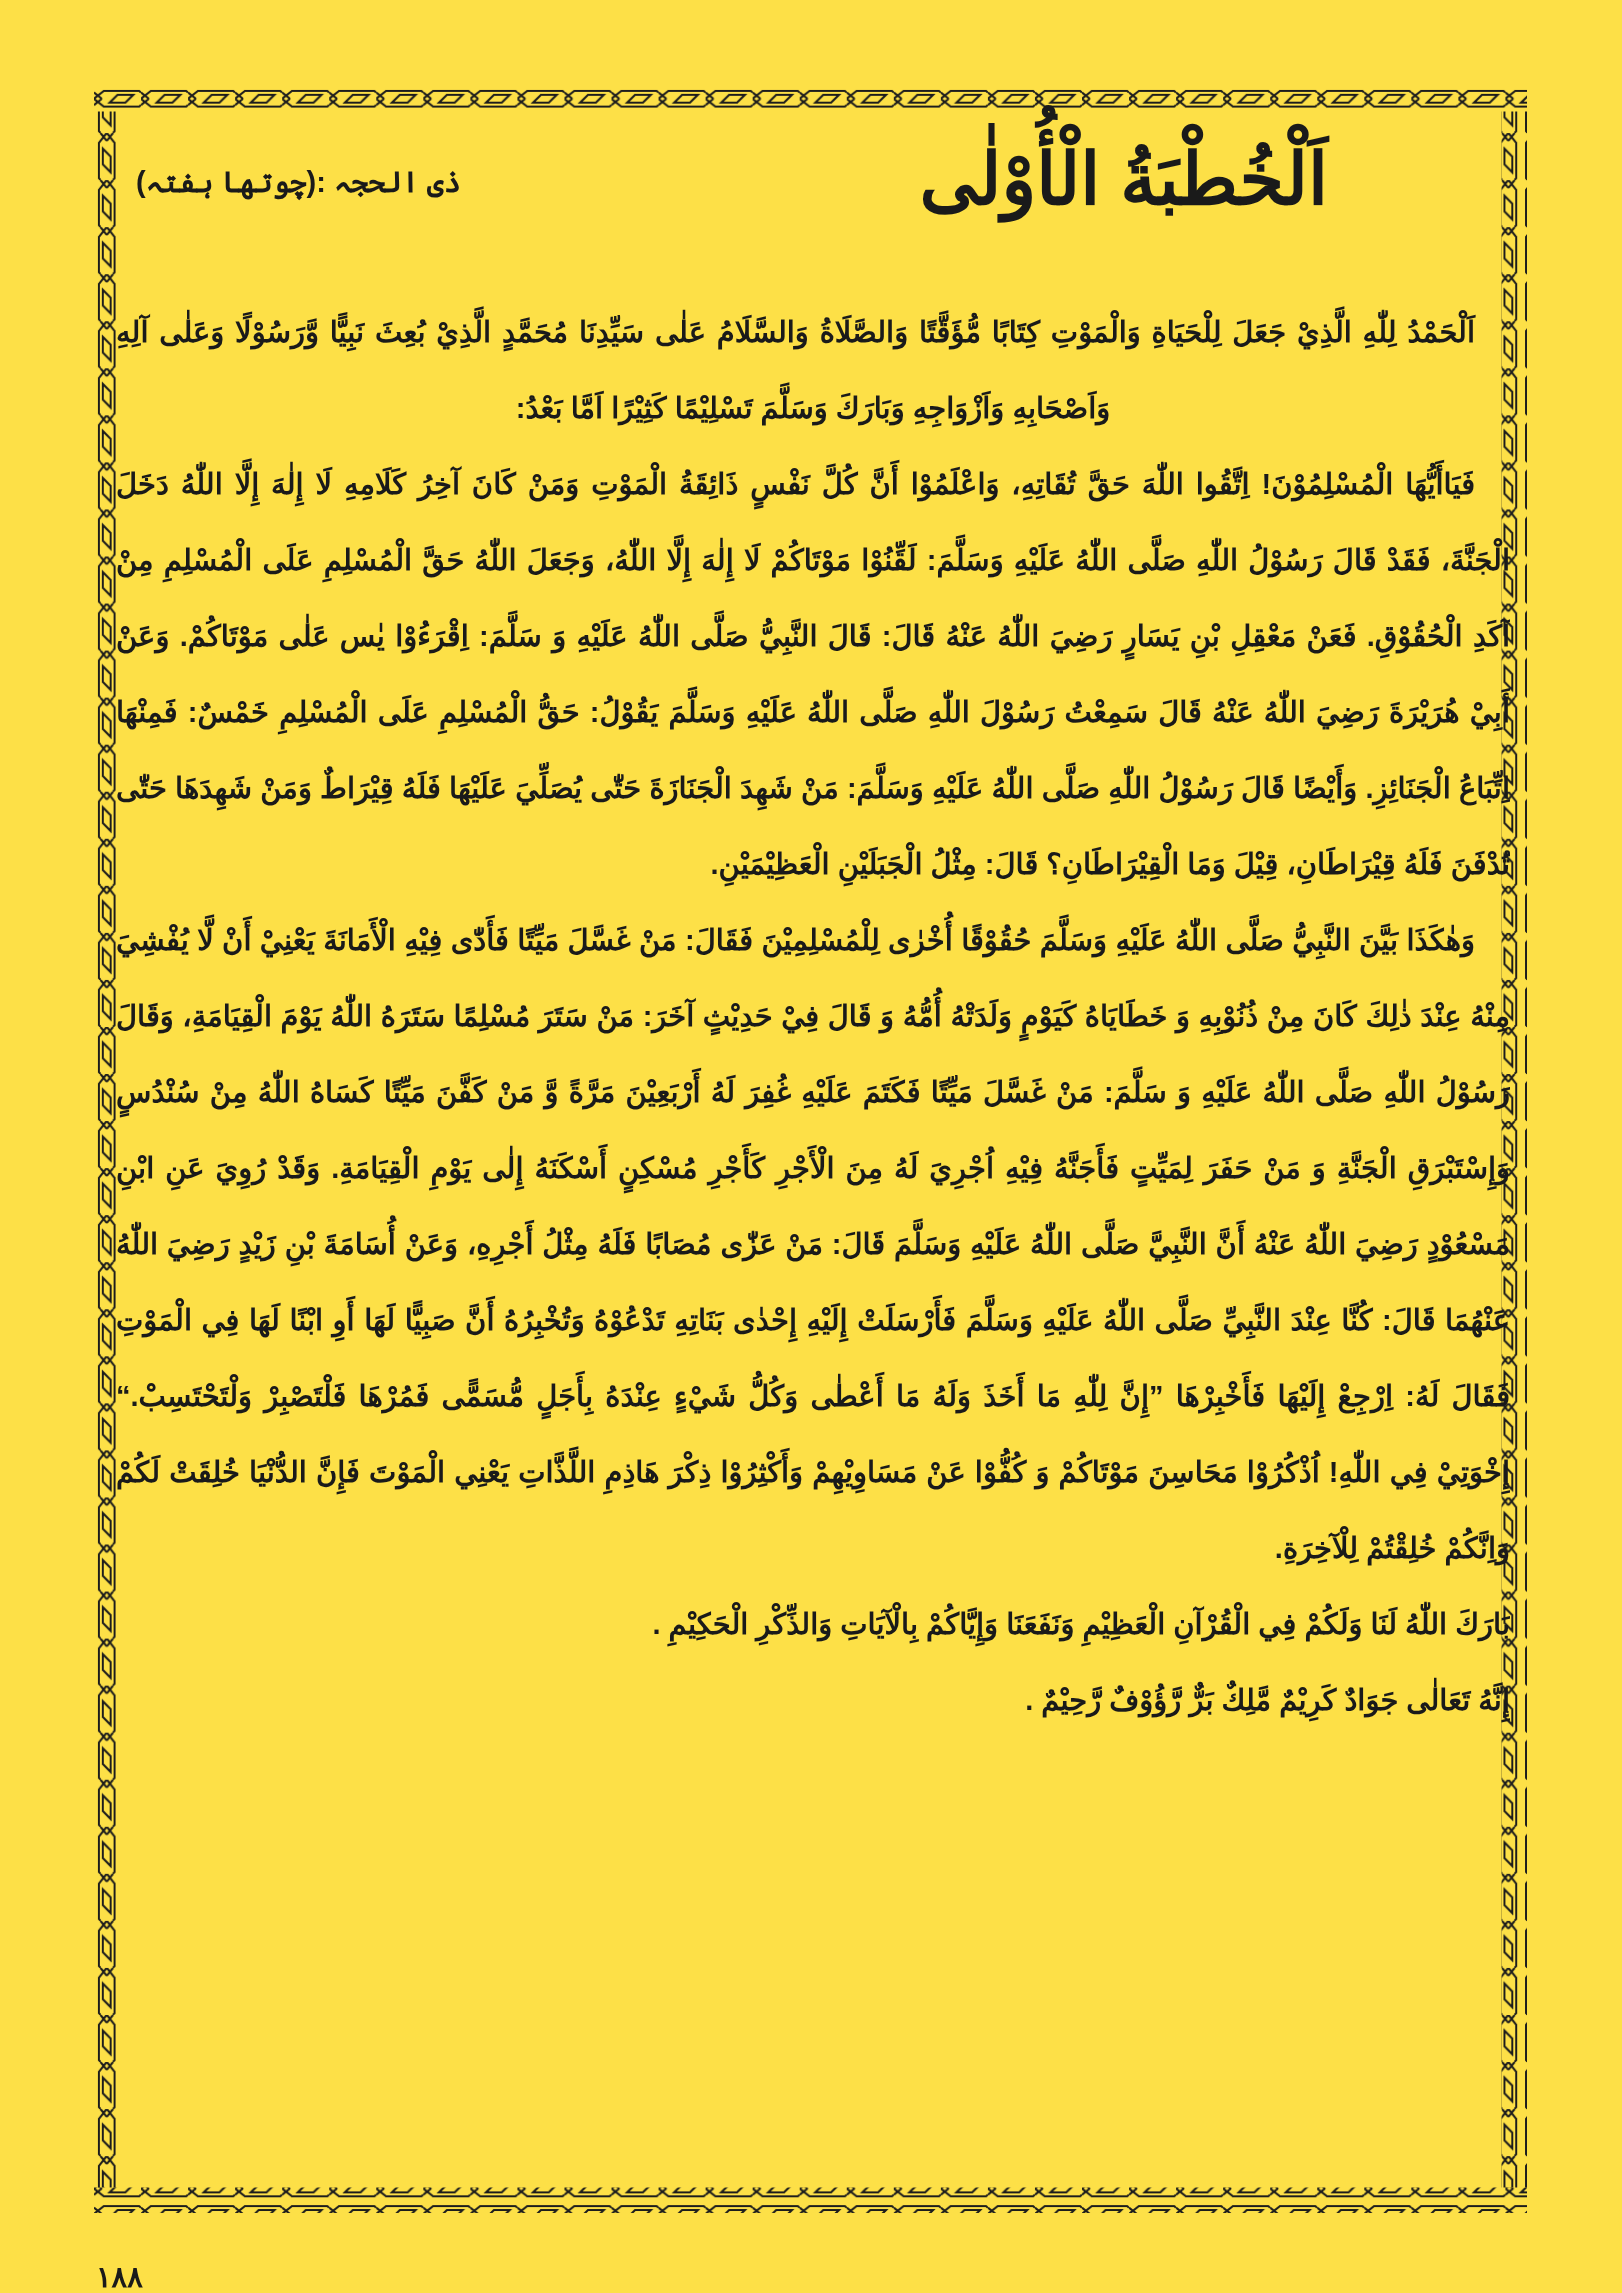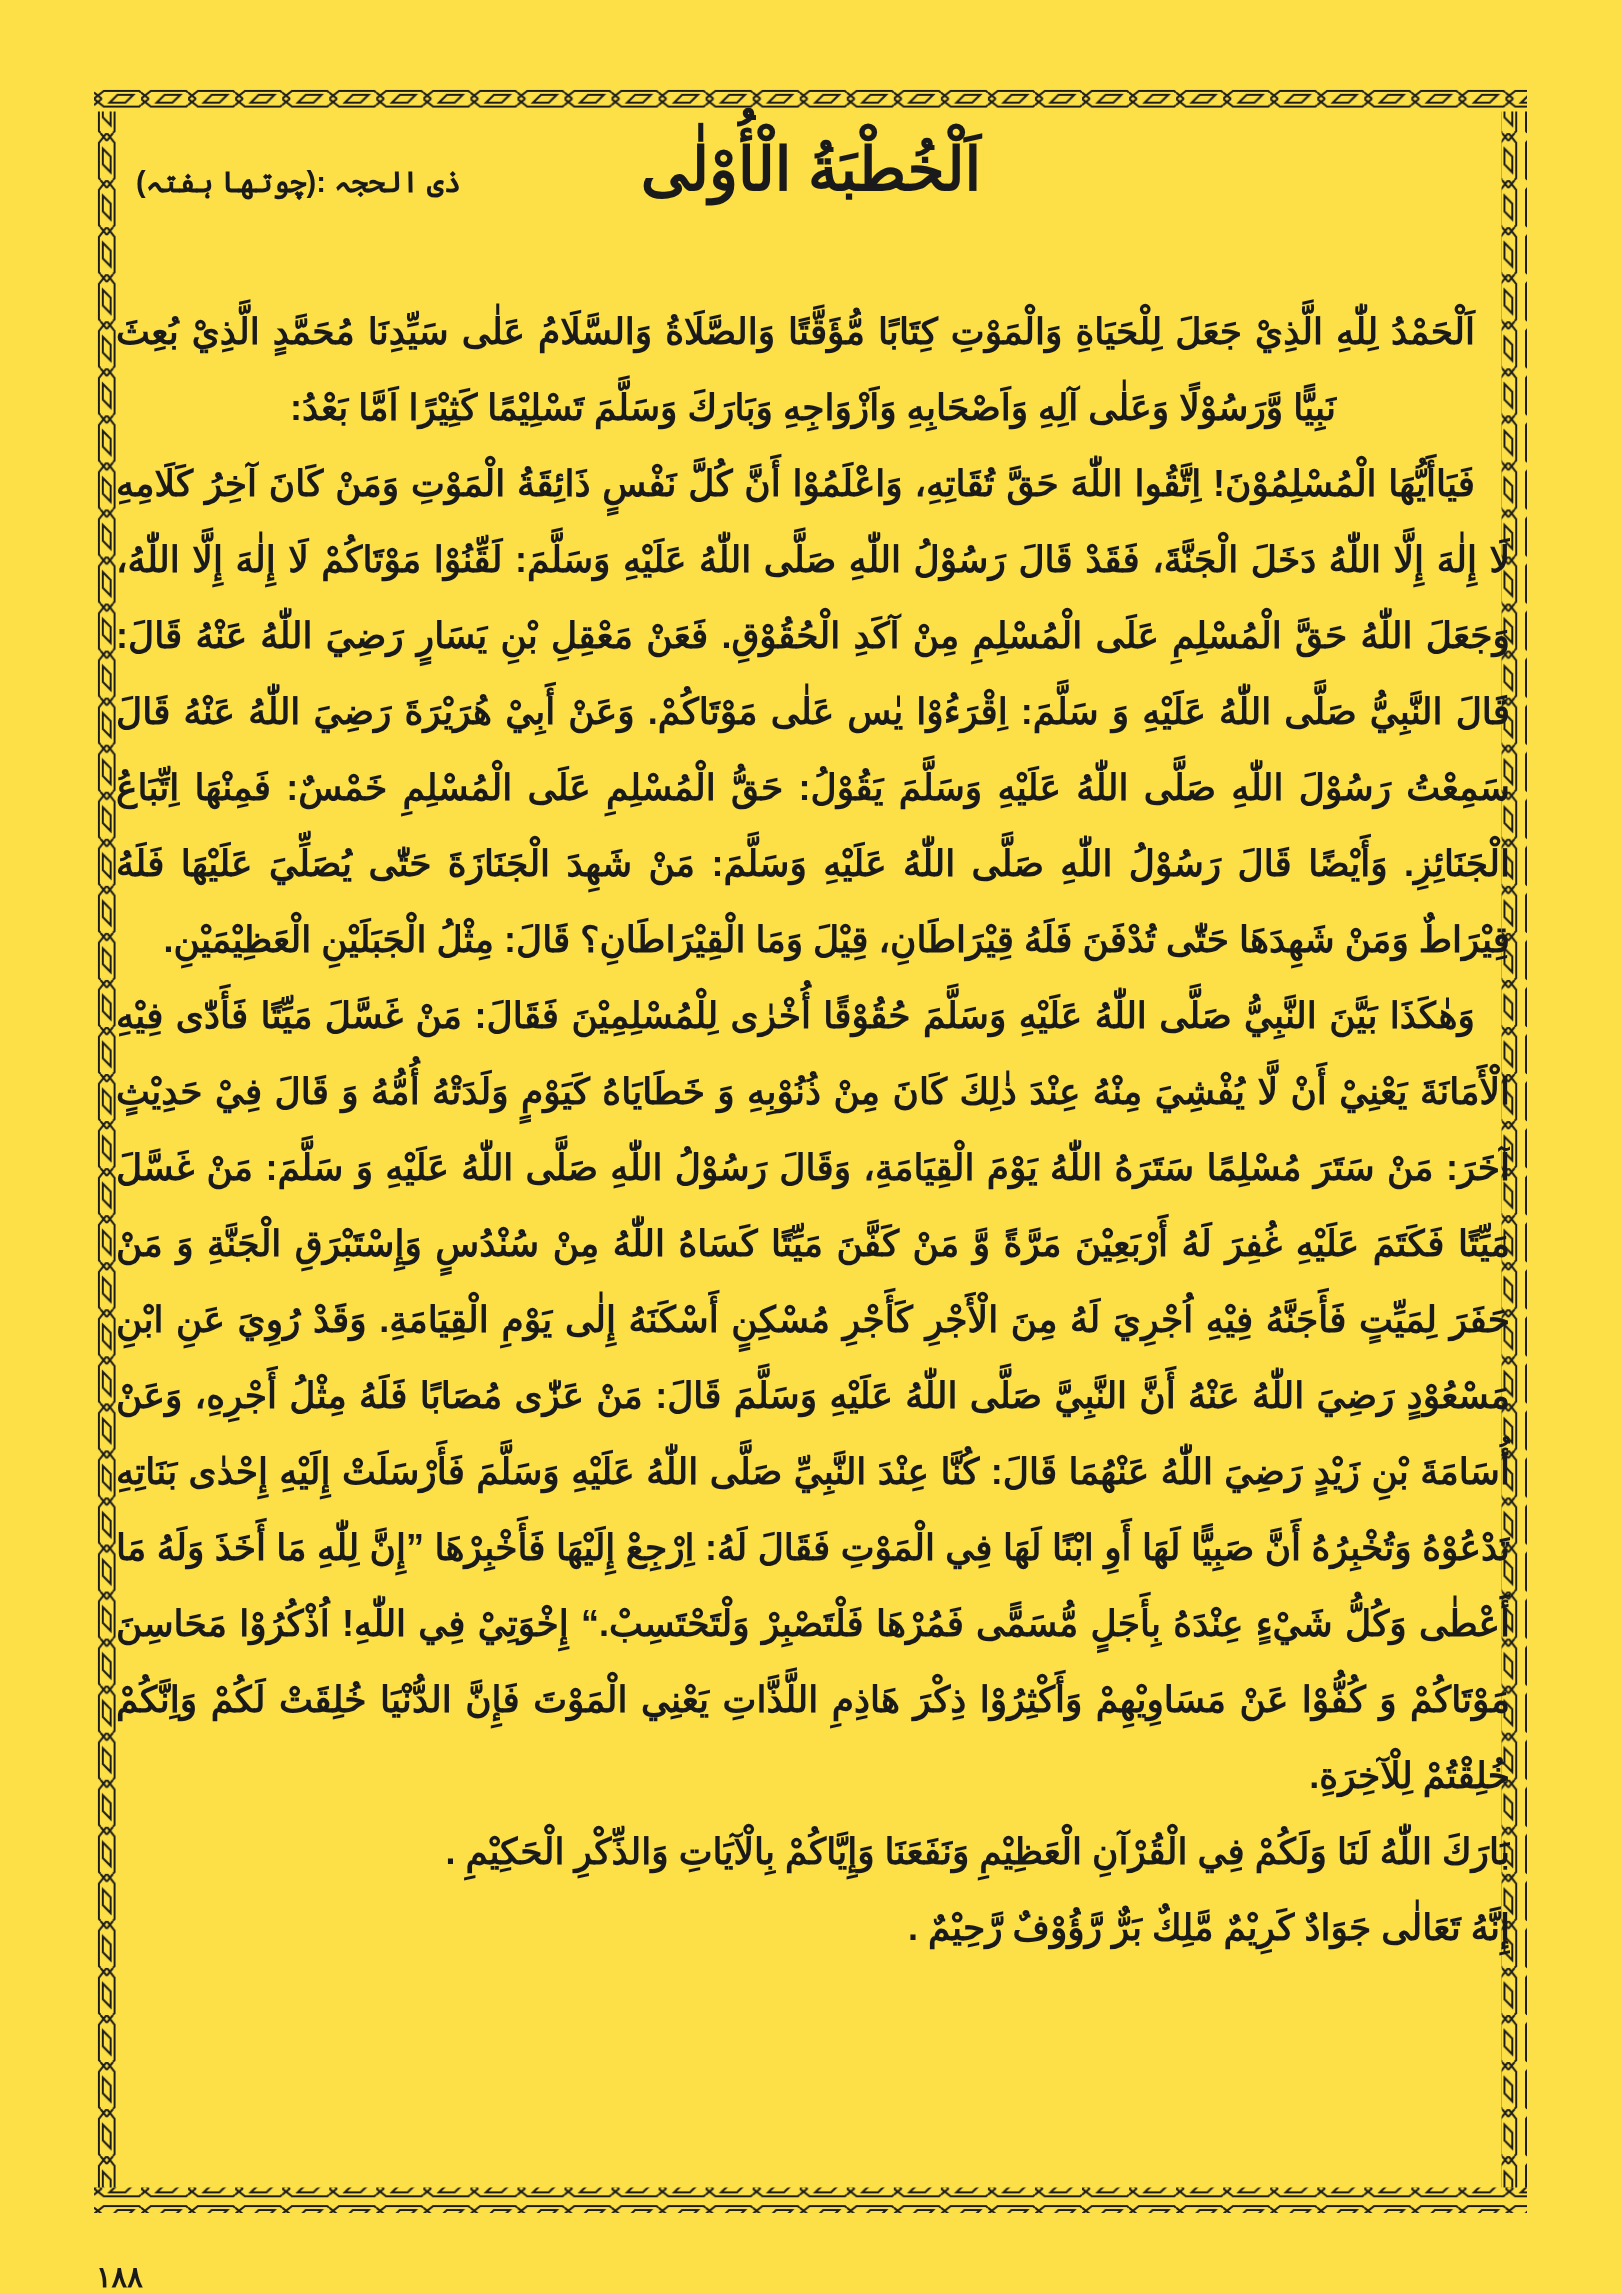--- a/index.html
+++ b/index.html
@@ -17,31 +17,31 @@
     width:1433px; height:2127px;
   }
   .header-note {
     position:absolute; right:1161px; left:137px; top:165px;
     direction:rtl; text-align:right;
     font-size:29px; font-weight:bold;
     white-space:nowrap;
   }
   .page-title {
     position:absolute; left:294px; right:294px; top:125px;
-    text-align:center;
-    font-size:60px; font-weight:bold;
+    text-align:right;
+    font-size:72px; font-weight:bold;
     letter-spacing:-1px;
     line-height:1.5;
   }
   .body-text {
     position:absolute; left:116px; top:294px;
     width:1394px; height:1847px;
     overflow:hidden;
     direction:rtl;
-    font-size:36px; font-weight:bold;
+    font-size:29px; font-weight:bold;
     line-height:76px;
     text-align:justify;
     text-justify:inter-word;
   }
   .para { text-align:justify; text-indent:35px; }
   .para.last-center { text-align-last:center; }
   .para.center { text-align:right; text-indent:0; }
   .page-number {
     position:absolute; left:96px; top:2217px;
     font-size:29px; font-weight:bold;

